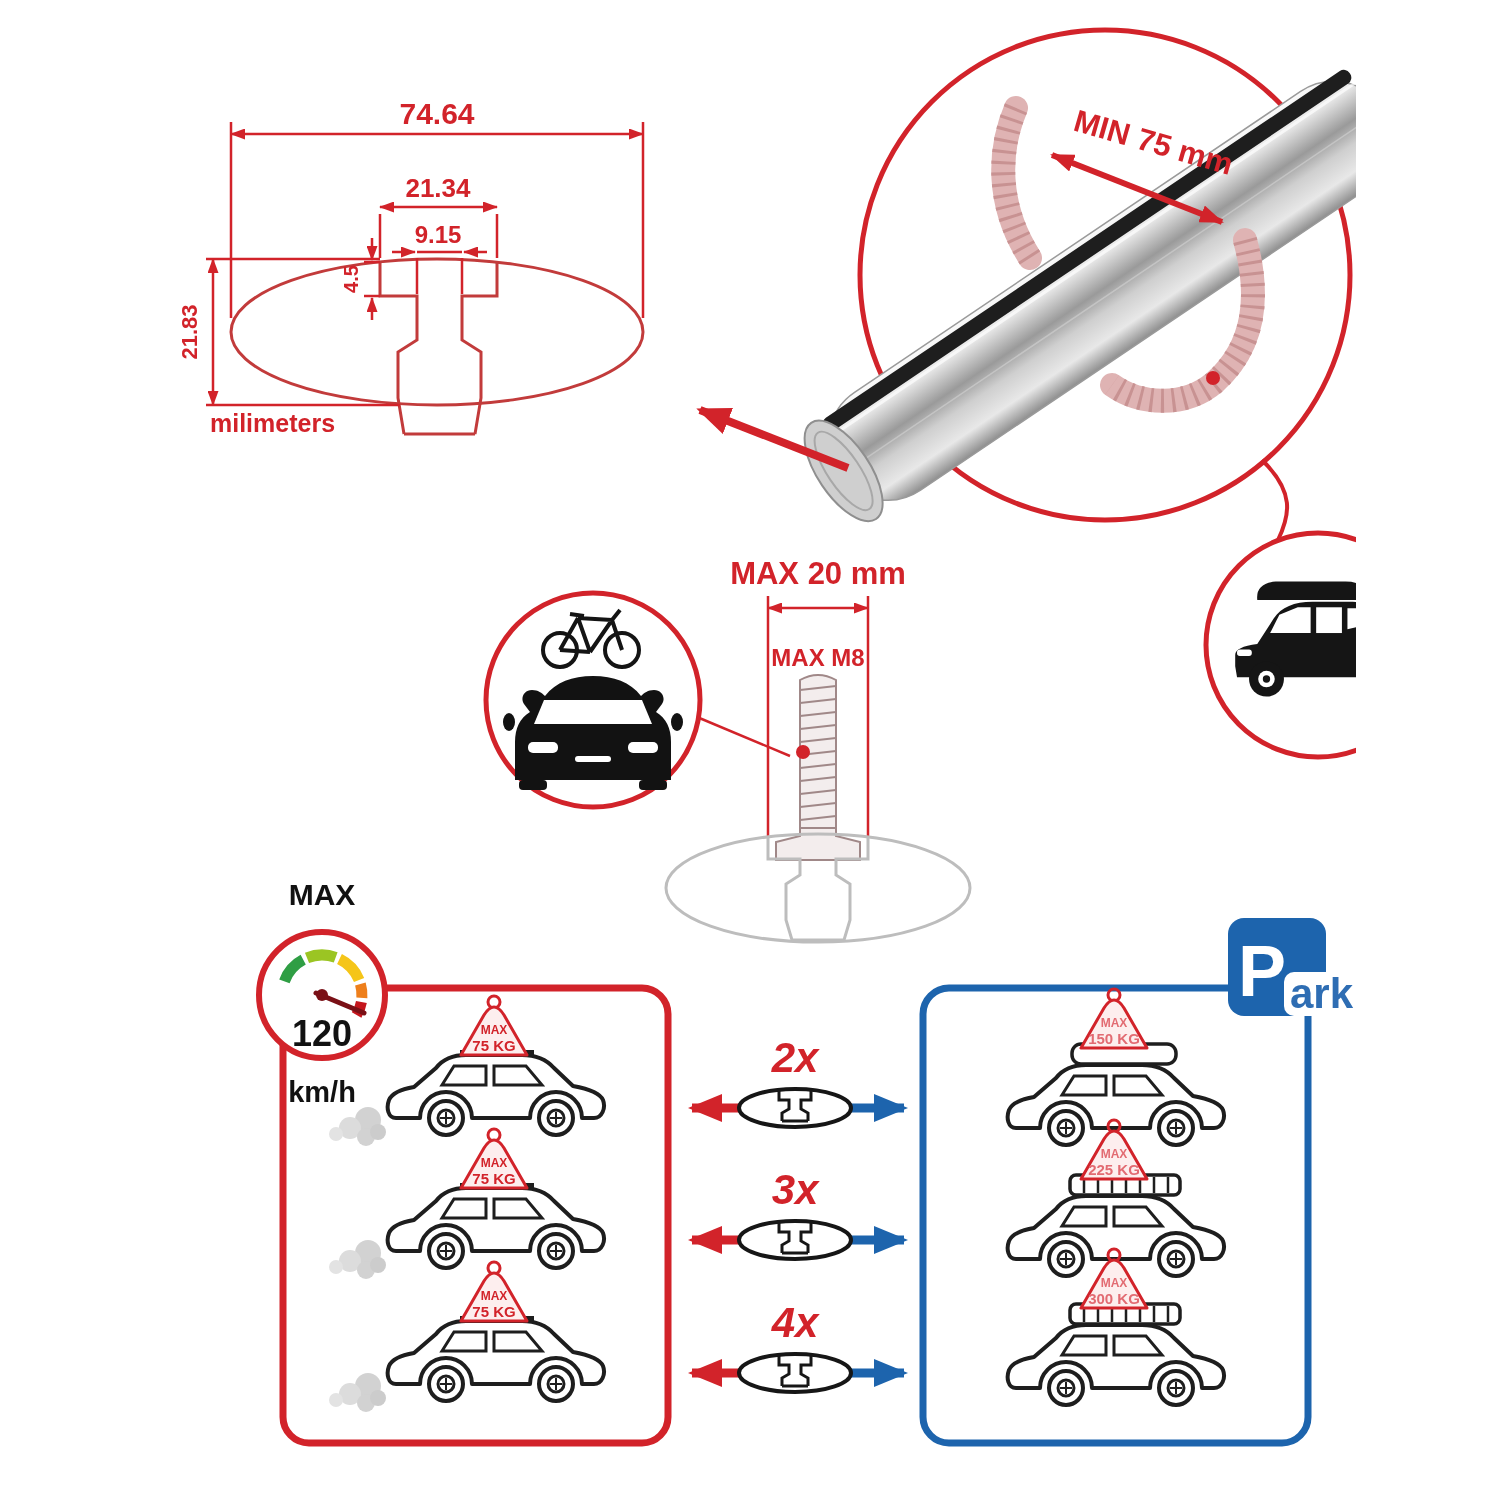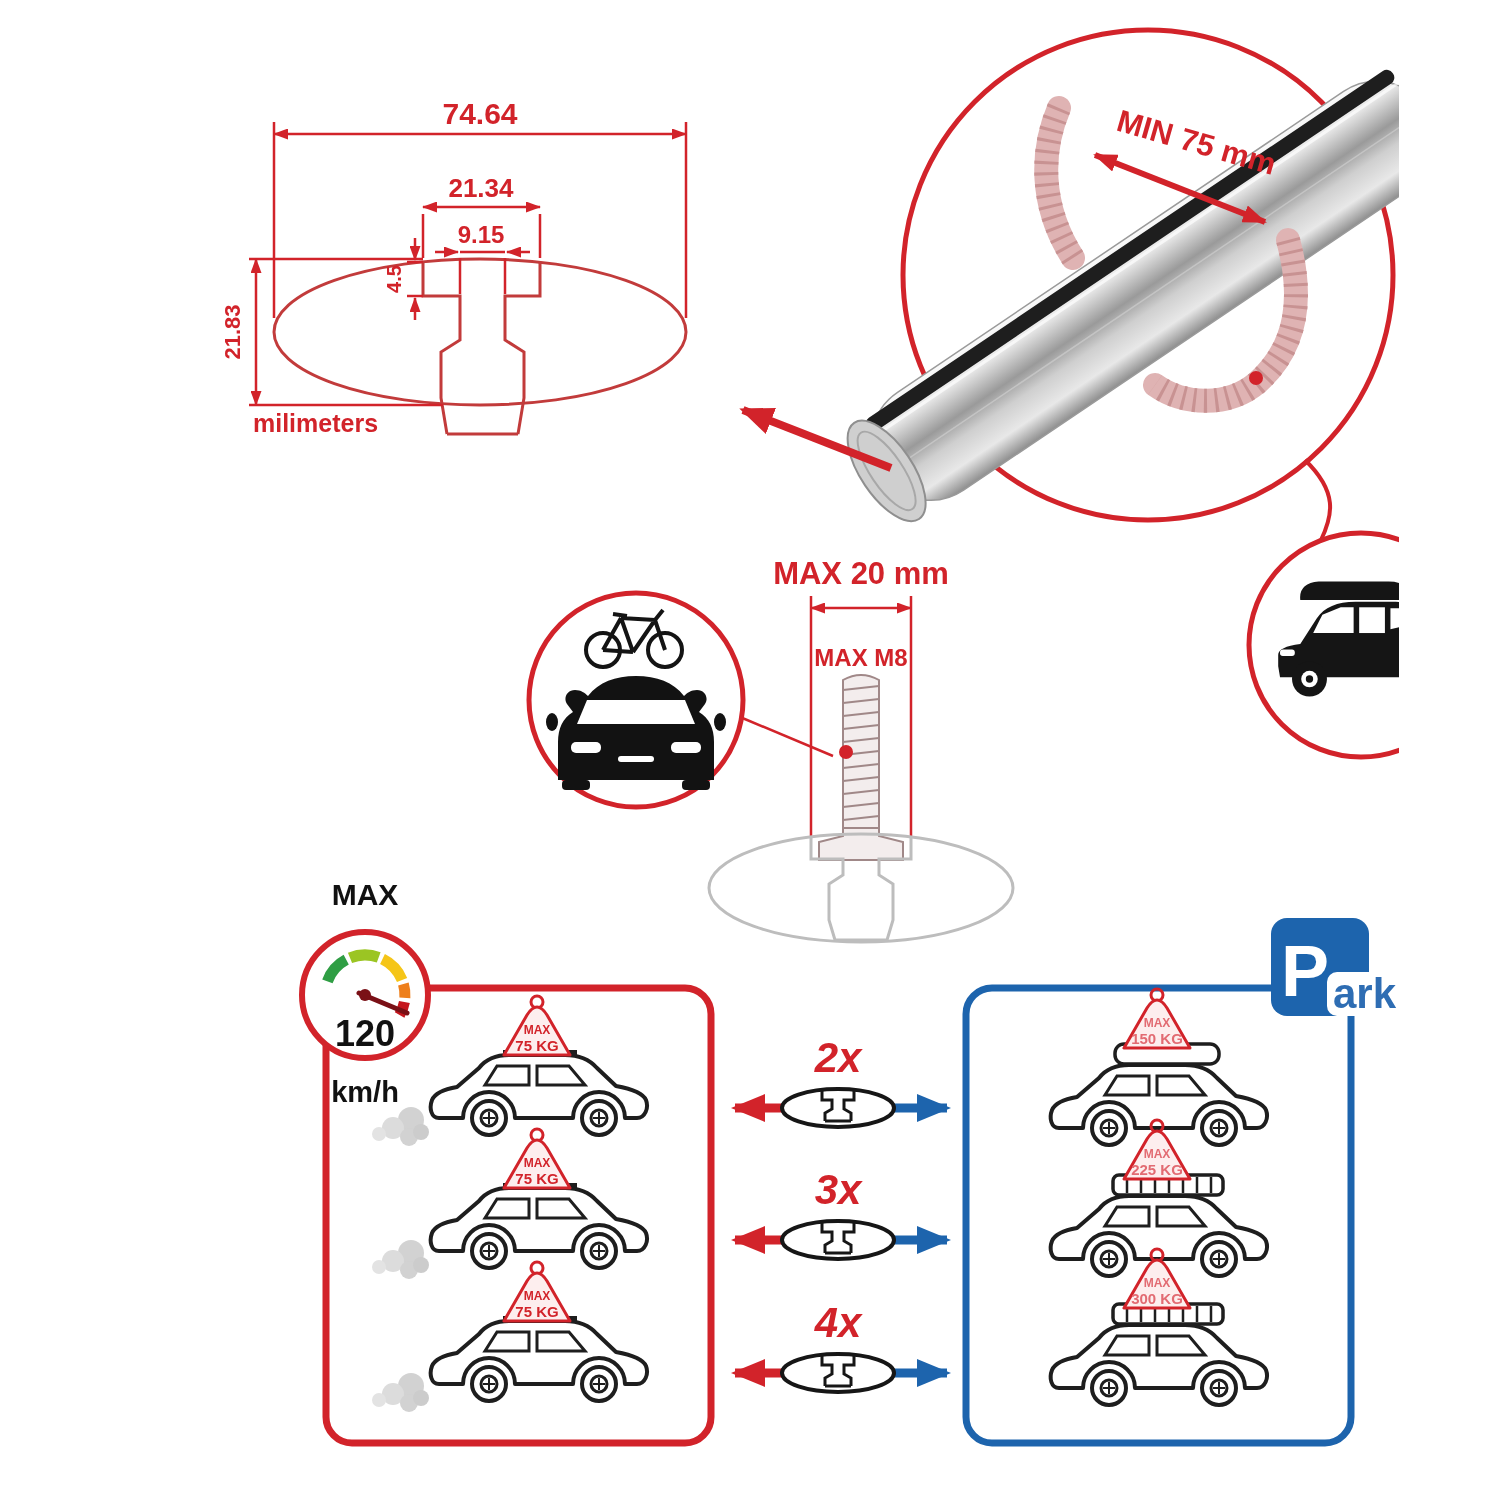--- a/index.html
+++ b/index.html
@@ -1,16 +1,16 @@
 <!DOCTYPE html>
 <html><head>
 <meta charset="utf-8">
 <style>
   html,body{margin:0;padding:0;background:#ffffff;}
-  #stage{position:relative;width:1356px;height:1500px;background:#ffffff;overflow:hidden;padding-left:43px;}
+  #stage{position:relative;width:1356px;height:1500px;background:#ffffff;overflow:hidden;}
   svg{display:block;}
   text{font-family:"Liberation Sans", sans-serif;}
   .dim{fill:#d2232a;font-weight:700;}
   .blk{fill:#111111;font-weight:700;}
   .qty{fill:#d2232a;font-weight:700;font-style:italic;}
   .signT{fill:#d2232a;font-weight:700;}
   .signP{fill:#e26b72;font-weight:700;}
 </style>
 </head>
 <body>

